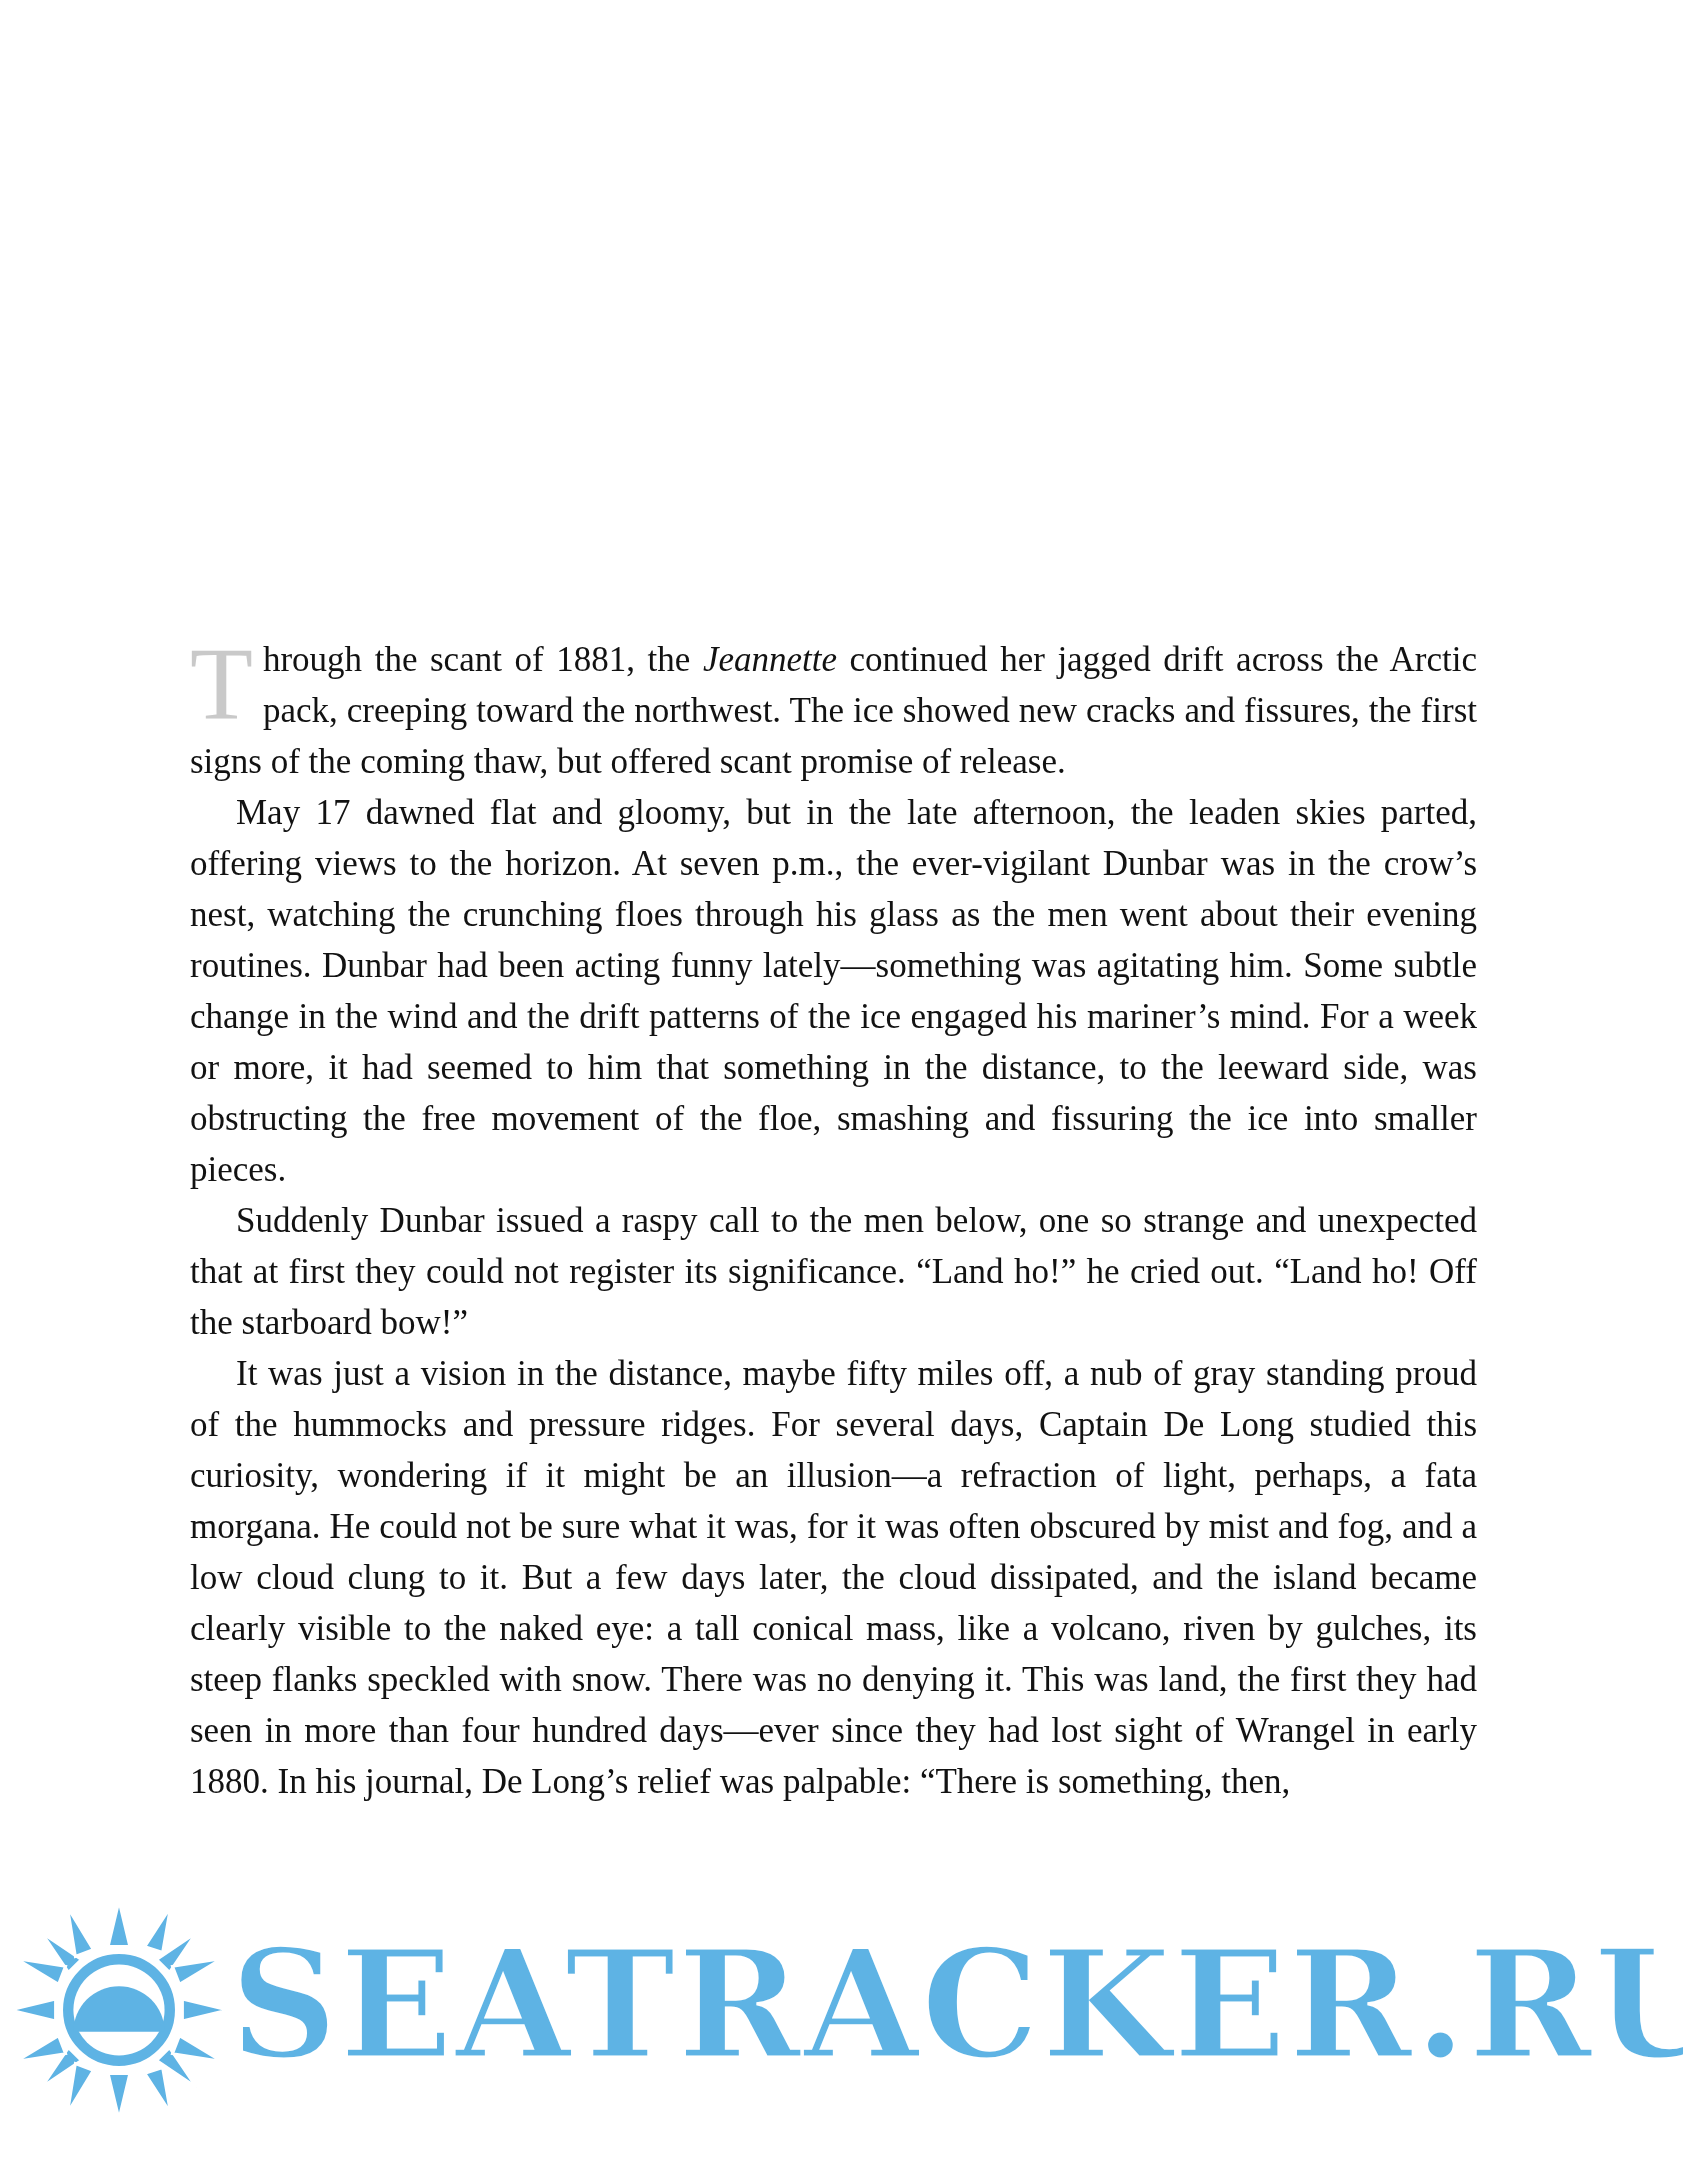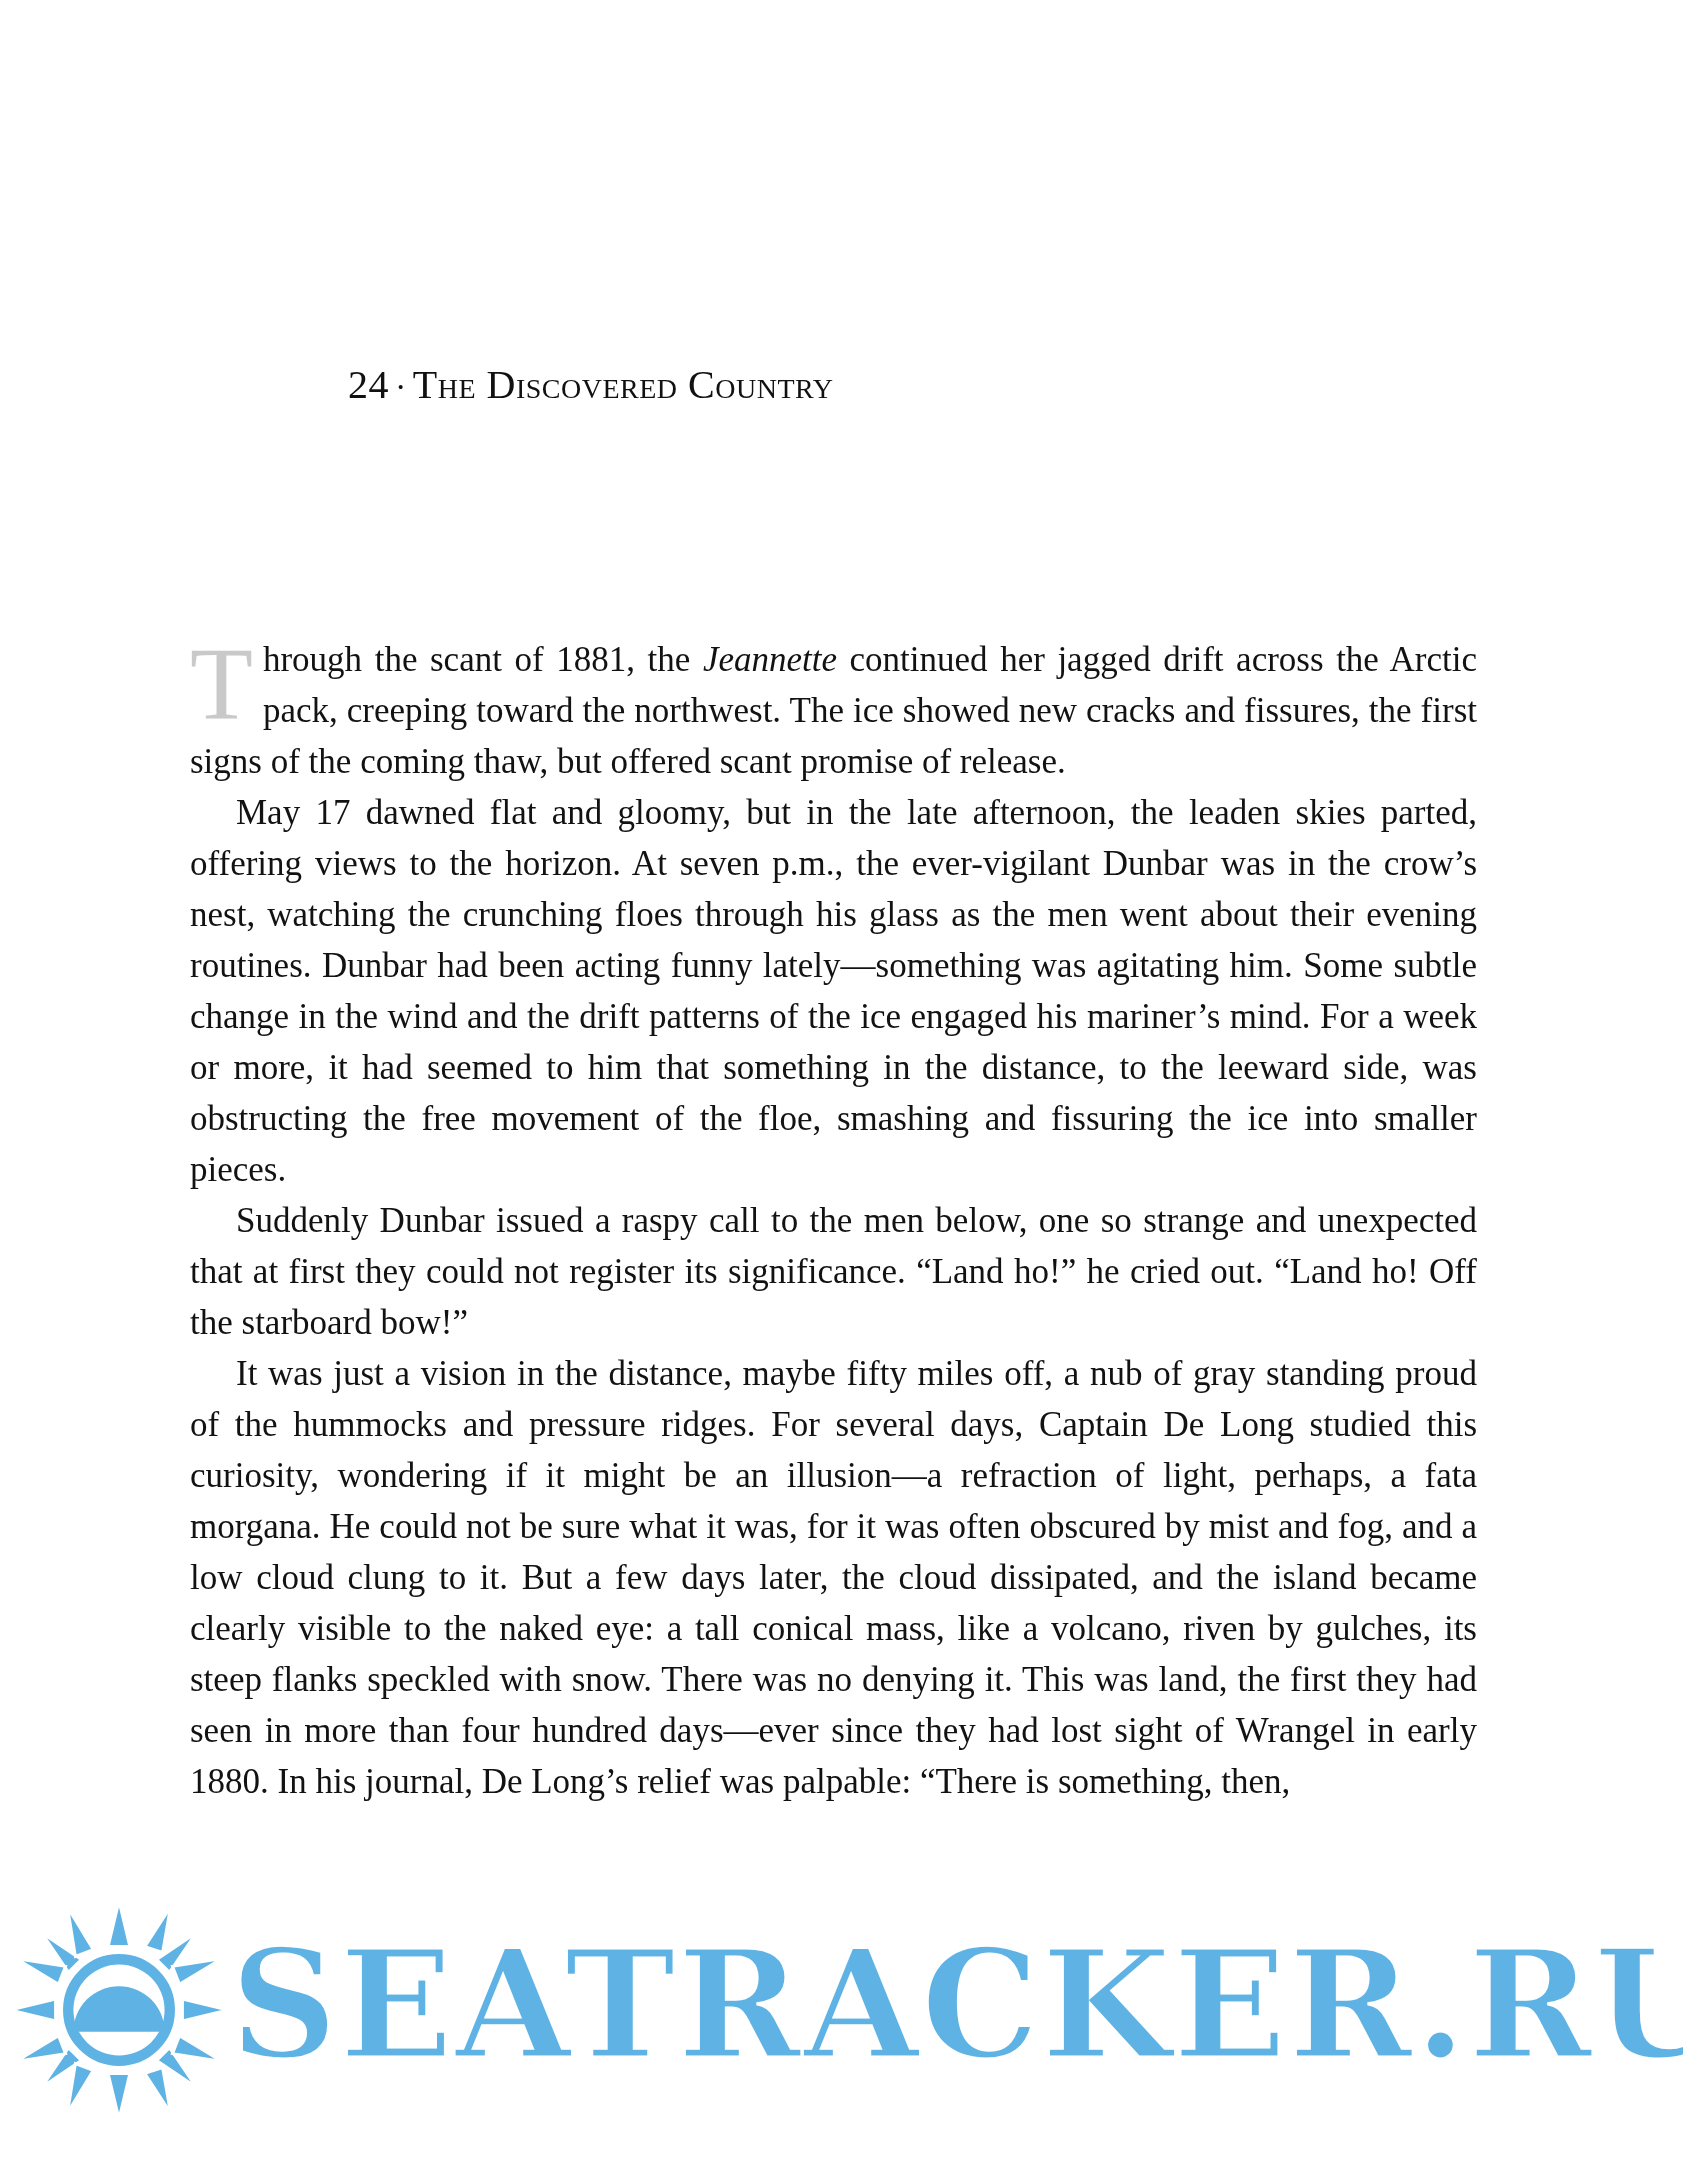--- a/index.html
+++ b/index.html
@@ -105,23 +105,20 @@
     top: 20px;
     width: 218px;
     height: 218px;
   }
 </style>
 </head>
 <body>
 
 <div class="page">
 
-  <div class="running-head">
-    <span class="folio">24</span><span class="sep">·</span><span class="smallcaps">The Discovered Country</span>
-  </div>
 
   <div class="body-col">
 
     <p class="para first">
       <span class="dropcap">T</span><span>hrough the scant of 1881, the </span><em>Jeannette</em><span> continued her jagged drift across the Arctic pack, creeping toward the northwest. The ice showed new cracks and fissures, the first signs of the coming thaw, but offered scant promise of release.</span>
     </p>
 
     <p class="para">May 17 dawned flat and gloomy, but in the late afternoon, the leaden skies parted, offering views to the horizon. At seven p.m., the ever-vigilant Dunbar was in the crow’s nest, watching the crunching floes through his glass as the men went about their evening routines. Dunbar had been acting funny lately—something was agitating him. Some subtle change in the wind and the drift patterns of the ice engaged his mariner’s mind. For a week or more, it had seemed to him that something in the distance, to the leeward side, was obstructing the free movement of the floe, smashing and fissuring the ice into smaller pieces.</p>
 
     <p class="para">Suddenly Dunbar issued a raspy call to the men below, one so strange and unexpected that at first they could not register its significance. “Land ho!” he cried out. “Land ho! Off the starboard bow!”</p>

